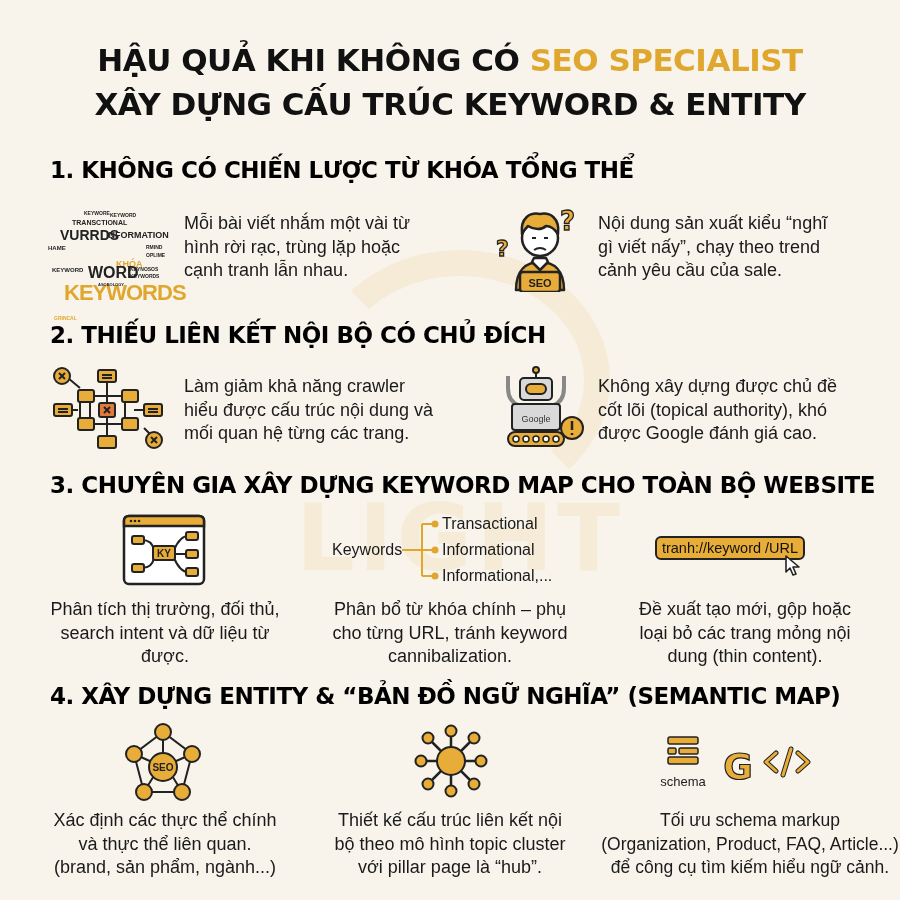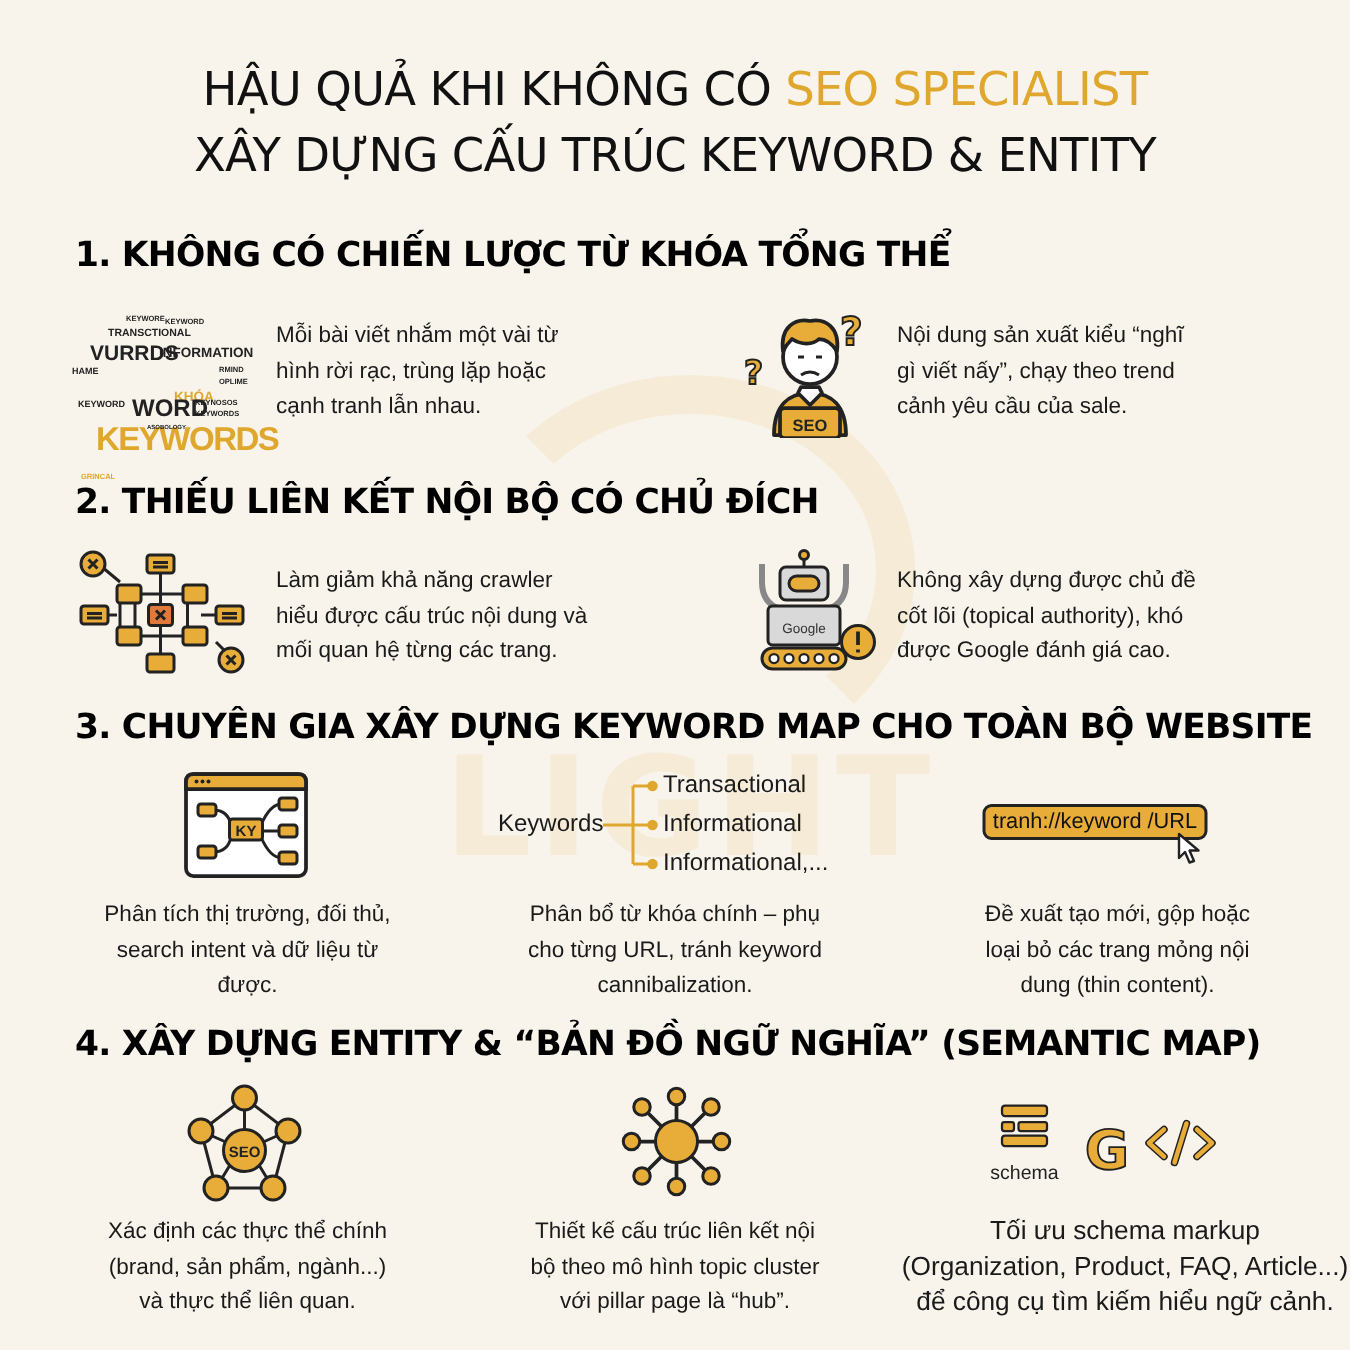--- a/index.html
+++ b/index.html
@@ -17,30 +17,30 @@
   .watermark .ring {
     position: absolute; left: 20px; top: 0; width: 300px; height: 260px;
     border-radius: 50%; border: 26px solid #e3b044; border-left-color: transparent; border-bottom-color: transparent;
   }
   .watermark .word {
     position: absolute; left: 0; top: 235px; width: 340px; text-align: center;
     font-family: "DejaVu Sans", sans-serif; font-weight: bold; font-size: 92px; color: #e3b044; letter-spacing: 4px;
   }
   .title {
     position: absolute; left: 0; top: 38px; width: 900px; text-align: center;
-    font-family: "DejaVu Sans", sans-serif; font-weight: normal; font-size: 31px; line-height: 44px;
+    font-family: "DejaVu Sans", sans-serif; font-weight: bold; font-size: 31px; line-height: 44px;
     color: #111; letter-spacing: -0.5px;
   }
   .title .accent { color: #e0a72e; }
   .sec-h {
     position: absolute; left: 50px;
     font-family: "DejaVu Sans", sans-serif; font-weight: bold; font-size: 23px; color: #000000;
     letter-spacing: -0.5px; white-space: nowrap;
   }
-  .desc { position: absolute; font-size: 15px; line-height: 23.5px; color: #1a1a1a; }
+  .desc { position: absolute; font-size: 18px; line-height: 23.5px; color: #1a1a1a; }
   .desc.c { text-align: center; }
   .ic { position: absolute; }
   .kwcloud { position: absolute; left: 46px; top: 207px; width: 124px; height: 82px; font-family: "Liberation Sans", sans-serif; font-weight: bold; }
   .kwcloud span { position: absolute; white-space: nowrap; color: #222; line-height: 1; }
   .kwcloud .g { color: #e0a72e; margin-top: 41px; }
   .tree { position: absolute; left: 330px; top: 512px; width: 240px; height: 80px; font-size: 16px; }
   .tree span { position: absolute; white-space: nowrap; }
   .urlbox {
     position: absolute; left: 655px; top: 536px; width: 150px; height: 24px;
     background: #e8ad38; border: 2px solid #222; border-radius: 6px;
@@ -235,22 +235,22 @@
       <circle cx="14" cy="32" r="8"></circle>
       <circle cx="72" cy="32" r="8"></circle>
     <circle cx="24" cy="70" r="8"></circle>
       <circle cx="62" cy="70" r="8"></circle>
       <circle cx="43" cy="45" r="14"></circle>
   </g>
   <text x="43" y="49" text-anchor="middle" font-family="Liberation Sans, sans-serif" font-weight="bold" font-size="10" fill="#222">SEO</text>
 </svg>
 <div class="desc c" style="left:30px;top:809px;width:270px">
   <div>Xác định các thực thể chính</div>
+  <div>và thực thể liên quan.</div>
   <div>(brand, sản phẩm, ngành...)</div>
-  <div>và thực thể liên quan.</div>
 </div>
 
 <svg class="ic" style="left:408px;top:723px" width="86" height="76" viewBox="0 0 86 76">
   <g stroke="#222" stroke-width="2.5" fill="none">
     <path d="M43 38 L43 8 M43 38 L43 68 M43 38 L13 38 M43 38 L73 38 M43 38 L20 15 M43 38 L66 15 M43 38 L20 61 M43 38 L66 61"></path>
   </g>
   <g stroke="#222" stroke-width="2" fill="#e8ad38">
     <circle cx="43" cy="8" r="5.5"></circle>
       <circle cx="43" cy="68" r="5.5"></circle>
       <circle cx="13" cy="38" r="5.5"></circle>

